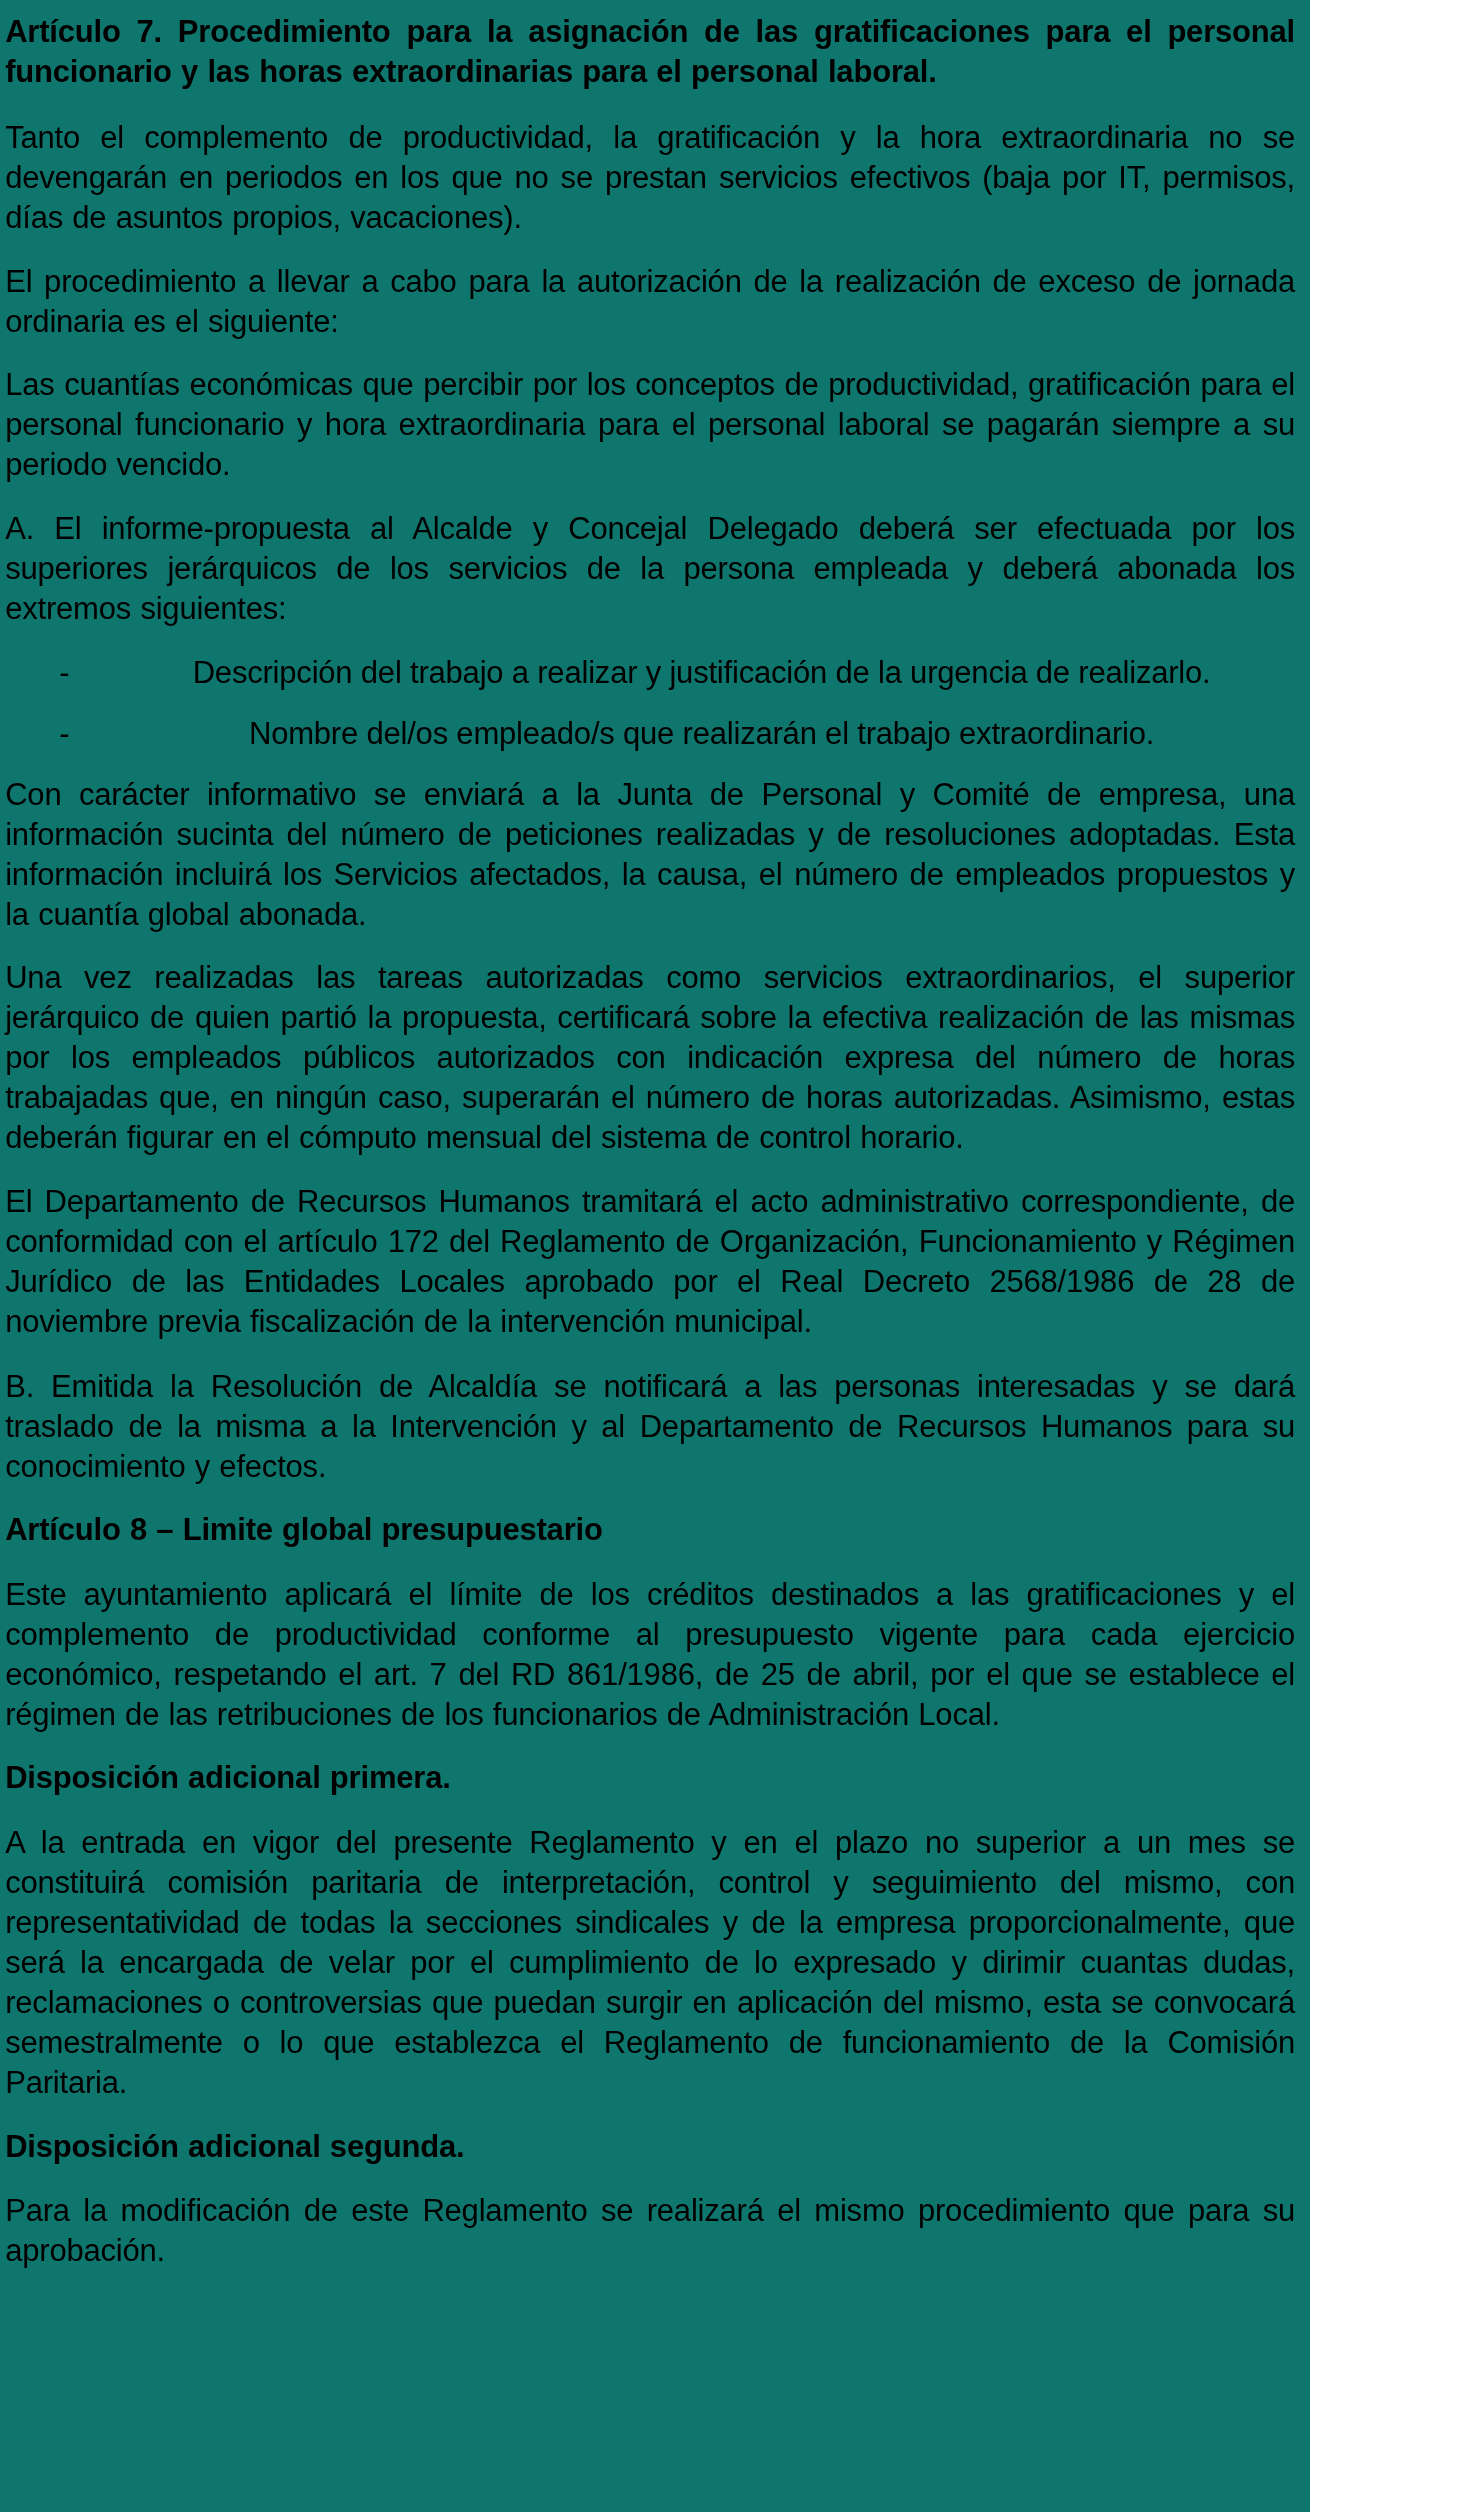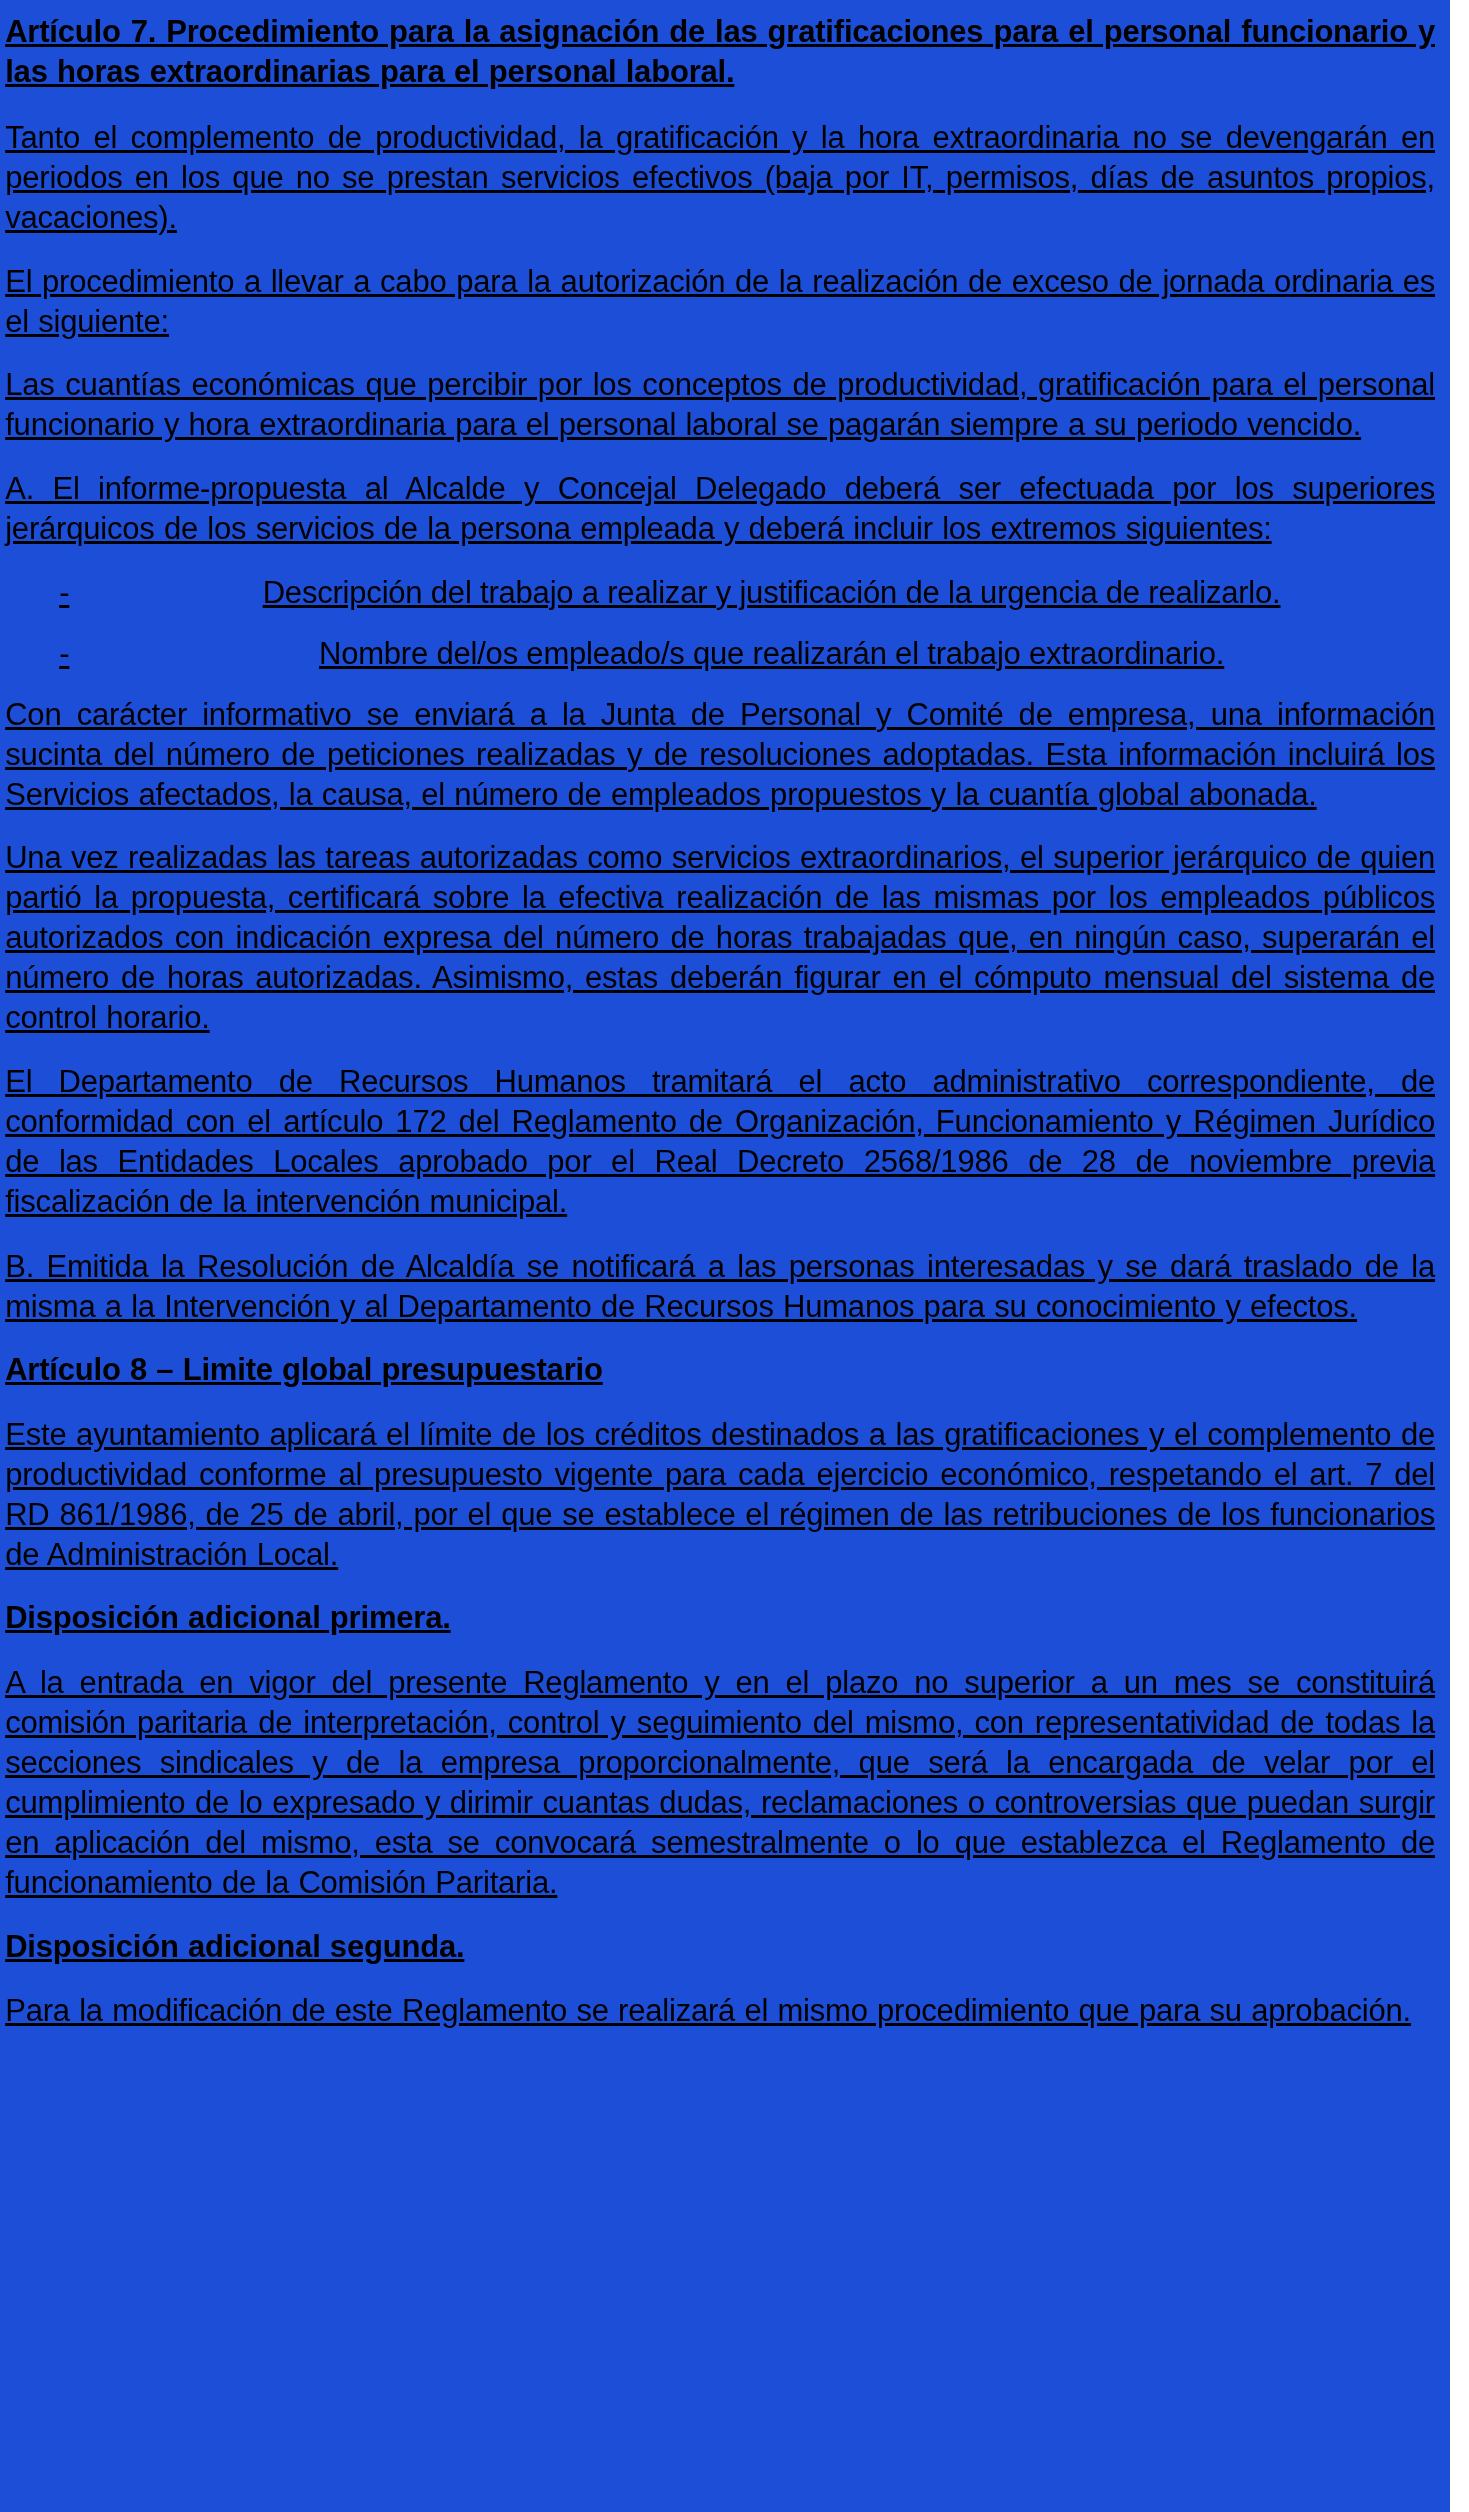--- a/index.html
+++ b/index.html
@@ -8,25 +8,24 @@
     background: #ffffff;
   }
   body {
     width: 1470px;
     min-height: 2512px;
     color: #000000;
     font-family: "Liberation Sans", "DejaVu Sans", sans-serif;
   }
   .page {
     box-sizing: border-box;
-    width: 1450px;
+    width: 1310px;
     min-height: 2512px;
     padding: 12.2px 15px 114px 5.2px;
-    background: #1d4ed8;
-    text-decoration: underline;
+    background: #0f766e;
   }
   .doc-heading,
   .doc-paragraph {
     font-size: 31px;
     line-height: 40px;
     letter-spacing: -0.2px;
     word-spacing: 0.9px;
     text-align: justify;
     margin: 0 0 23.6px 0;
   }
@@ -67,21 +66,21 @@
 <div class="page">
 
   <h1 class="doc-heading">Artículo 7. Procedimiento para la asignación de las gratificaciones para el personal funcionario y las horas extraordinarias para el personal laboral.</h1>
 
   <p class="doc-paragraph">Tanto el complemento de productividad, la gratificación y la hora extraordinaria no se devengarán en periodos en los que no se prestan servicios efectivos (baja por IT, permisos, días de asuntos propios, vacaciones).</p>
 
   <p class="doc-paragraph">El procedimiento a llevar a cabo para la autorización de la realización de exceso de jornada ordinaria es el siguiente:</p>
 
   <p class="doc-paragraph">Las cuantías económicas que percibir por los conceptos de productividad, gratificación para el personal funcionario y hora extraordinaria para el personal laboral se pagarán siempre a su periodo vencido.</p>
 
-  <p class="doc-paragraph">A.  El informe-propuesta al Alcalde y Concejal Delegado deberá ser efectuada por los superiores jerárquicos de los servicios de la persona empleada y deberá incluir los extremos siguientes:</p>
+  <p class="doc-paragraph">A.  El informe-propuesta al Alcalde y Concejal Delegado deberá ser efectuada por los superiores jerárquicos de los servicios de la persona empleada y deberá abonada los extremos siguientes:</p>
 
   <div class="bullet-list">
     <div class="bullet-row">
       <span class="bullet-dash">-</span>
       <span class="bullet-text">Descripción del trabajo a realizar y justificación de la urgencia de realizarlo.</span>
     </div>
     <div class="bullet-row">
       <span class="bullet-dash">-</span>
       <span class="bullet-text">Nombre del/os empleado/s que realizarán el trabajo extraordinario.</span>
     </div>

